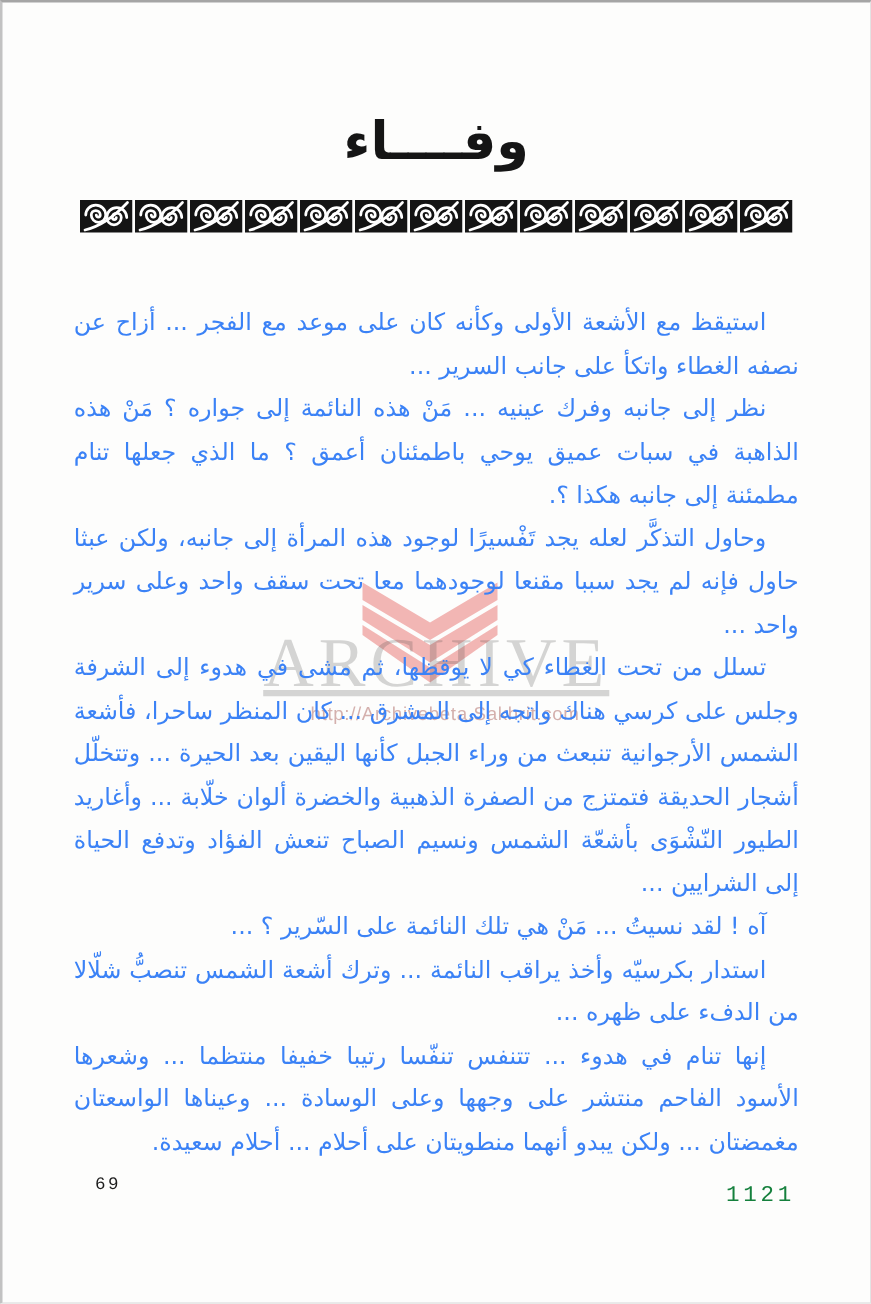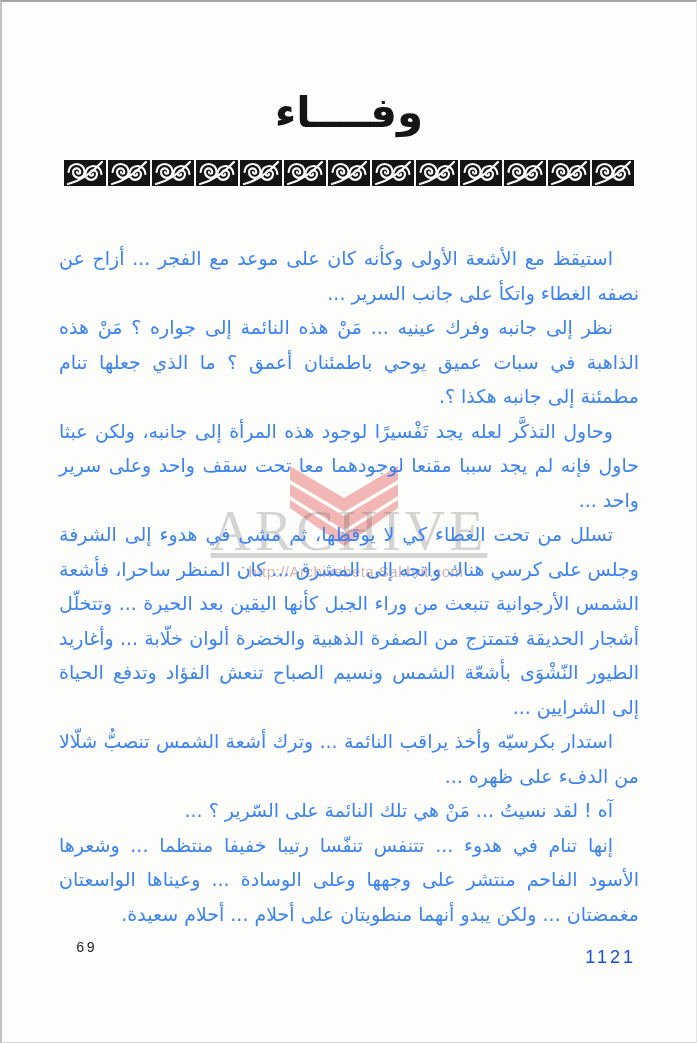--- a/index.html
+++ b/index.html
@@ -76,24 +76,24 @@
     position:absolute;
     left:74px; top:938px;
     font-family:Liberation Mono, monospace;
     font-size:14px;
     letter-spacing:2px;
     color:#1d1d1d;
   }
   .folio-right {
     position:absolute;
     right:60px; top:945px;
-    font-family:Liberation Sans, sans-serif;
+    font-family:Liberation Mono, monospace;
     font-size:18px;
     letter-spacing:3px;
-    color:#1d4ed8;
+    color:#15803d;
   }
 </style>
 </head>
 <body>
 
 <div class="page">
 
   <h1 class="title">وفــــاء</h1>
 
   <div class="ornament">
@@ -227,21 +227,21 @@
   </svg>
 
   <div class="wm-archive">ARCHIVE</div>
   <div class="wm-url">http://Archivebeta.Sakhrit.com</div>
 
   <div class="body-text" lang="ar" dir="rtl">
     <p>استيقظ مع الأشعة الأولى وكأنه كان على موعد مع الفجر ... أزاح عن نصفه الغطاء واتكأ على جانب السرير ...</p>
     <p>نظر إلى جانبه وفرك عينيه ... مَنْ هذه النائمة إلى جواره ؟ مَنْ هذه الذاهبة في سبات عميق يوحي باطمئنان أعمق ؟ ما الذي جعلها تنام مطمئنة إلى جانبه هكذا ؟.</p>
     <p>وحاول التذكَّر لعله يجد تَفْسيرًا لوجود هذه المرأة إلى جانبه، ولكن عبثا حاول فإنه لم يجد سببا مقنعا لوجودهما معا تحت سقف واحد وعلى سرير واحد ...</p>
     <p>تسلل من تحت الغطاء كي لا يوقظها، ثم مشى في هدوء إلى الشرفة وجلس على كرسي هناك واتجه إلى المشرق ... كان المنظر ساحرا، فأشعة الشمس الأرجوانية تنبعث من وراء الجبل كأنها اليقين بعد الحيرة ... وتتخلّل أشجار الحديقة فتمتزج من الصفرة الذهبية والخضرة ألوان خلّابة ... وأغاريد الطيور النّشْوَى بأشعّة الشمس ونسيم الصباح تنعش الفؤاد وتدفع الحياة إلى الشرايين ...</p>
+    <p>آه ! لقد نسيتُ ... مَنْ هي تلك النائمة على السّرير ؟ ...</p>
     <p>استدار بكرسيّه وأخذ يراقب النائمة ... وترك أشعة الشمس تنصبُّ شلّالا من الدفء على ظهره ...</p>
-    <p>آه ! لقد نسيتُ ... مَنْ هي تلك النائمة على السّرير ؟ ...</p>
     <p>إنها تنام في هدوء ... تتنفس تنفّسا رتيبا خفيفا منتظما ... وشعرها الأسود الفاحم منتشر على وجهها وعلى الوسادة ... وعيناها الواسعتان مغمضتان ... ولكن يبدو أنهما منطويتان على أحلام ... أحلام سعيدة.</p>
   </div>
 
   <span class="folio-left">69</span>
   <span class="folio-right">1121</span>
 
 </div>
 
 </body></html>

